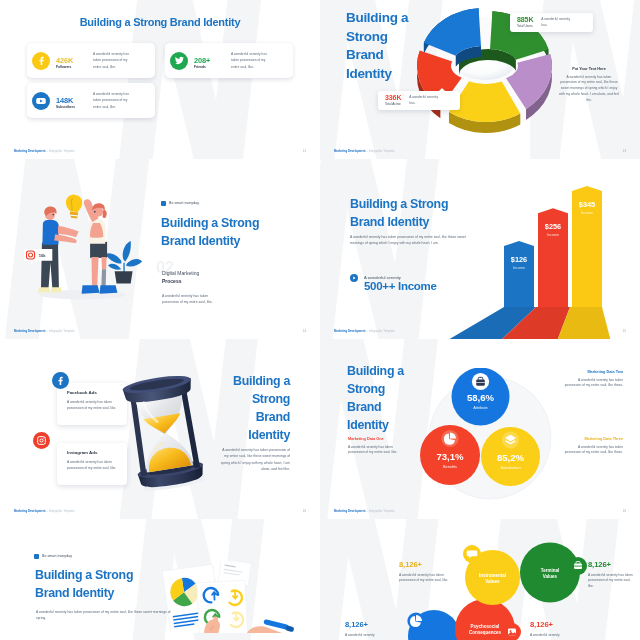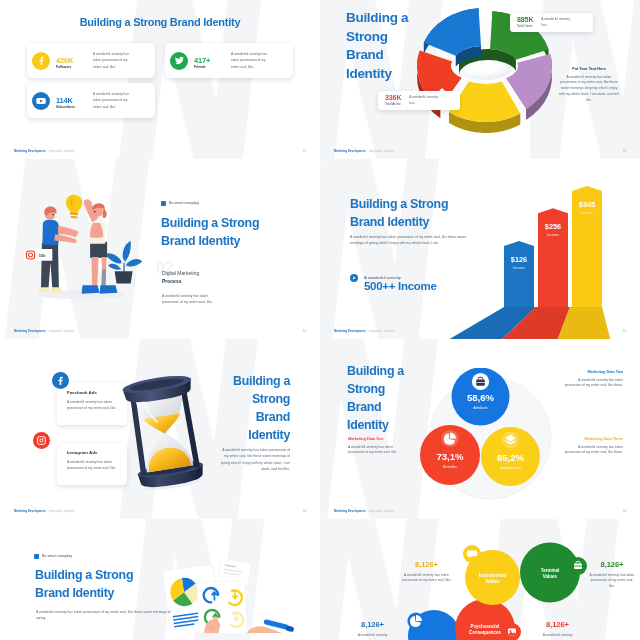--- a/index.html
+++ b/index.html
@@ -159,34 +159,34 @@
         </div>
         <div class="s1-txt body-txt">A wonderful serenity has taken possession of my entire soul, like.</div>
       </div>
       <div class="s1-card">
         <div class="s1-ic" style="background:#1fa84f">
           <svg viewBox="0 0 24 24" width="11" height="11">
               <path fill="#fff" d="M22 5.9c-.7.3-1.5.5-2.4.6.8-.5 1.5-1.3 1.8-2.3-.8.5-1.7.8-2.6 1-.7-.8-1.8-1.3-3-1.3-2.3 0-4.1 1.8-4.1 4.1 0 .3 0 .6.1.9-3.4-.2-6.4-1.8-8.4-4.3-.4.6-.6 1.3-.6 2.1 0 1.4.7 2.7 1.8 3.4-.7 0-1.3-.2-1.9-.5v.1c0 2 1.4 3.6 3.3 4-.3.1-.7.1-1.1.1-.3 0-.5 0-.8-.1.5 1.6 2 2.8 3.8 2.8-1.4 1.1-3.2 1.8-5.1 1.8-.3 0-.7 0-1-.1 1.8 1.2 4 1.8 6.3 1.8 7.5 0 11.7-6.3 11.7-11.7v-.5c.8-.6 1.5-1.3 2.2-2.1z"></path>
             </svg>
         </div>
         <div class="s1-num">
-          <div class="s1-val" style="color:#1fa84f">417+</div>
+          <div class="s1-val" style="color:#1fa84f">208+</div>
           <div class="s1-lab">Friends</div>
         </div>
         <div class="s1-txt body-txt">A wonderful serenity has taken possession of my entire soul, like.</div>
       </div>
       <div class="s1-card">
         <div class="s1-ic" style="background:#1c74c4">
           <svg viewBox="0 0 24 24" width="12" height="12">
               <rect x="2.5" y="6" width="19" height="12" rx="3.4" fill="#fff"></rect>
               <path fill="#1c74c4" d="M10.2 9.1 15.4 12l-5.2 2.9z"></path>
             </svg>
         </div>
         <div class="s1-num">
-          <div class="s1-val" style="color:#1c74c4">114K</div>
+          <div class="s1-val" style="color:#1c74c4">148K</div>
           <div class="s1-lab">Subscribers</div>
         </div>
         <div class="s1-txt body-txt">A wonderful serenity has taken possession of my entire soul, like.</div>
       </div>
     </div>
     <div class="ftr"><b>Marketing Development</b><span> – Infographic Template</span></div>
     <div class="pg">12</div>
   </div>
 
   <div class="slide" id="s2" style="left:320px;top:-21px;">
@@ -608,21 +608,21 @@
       <span class="dot"></span>
       <span>Be smart everyday</span>
     </div>
     <div class="s7-title h1">
       <div>Building a Strong</div>
       <div>Brand Identity</div>
     </div>
     <div class="s7-text body-txt">A wonderful serenity has taken possession of my entire soul, like these sweet mornings of spring.</div>
   </div>
 
-  <div class="slide" id="s8" style="left:320px;top:519px;height:121px;text-align:center;">
+  <div class="slide" id="s8" style="left:320px;top:519px;height:121px;">
     <div class="wm">
       <svg class="wm-n" width="250" height="200" viewBox="0 0 200 200" style="left:-28px;top:-28px">
           <use href="#wmN"></use>
         </svg>
       <svg class="wm-n" width="200" height="200" viewBox="0 0 200 200" style="left:178px;top:-34px">
           <use href="#wmN"></use>
         </svg>
     </div>
 
     <svg class="s8-bubbles" width="290" height="135" viewBox="0 0 290 135">

